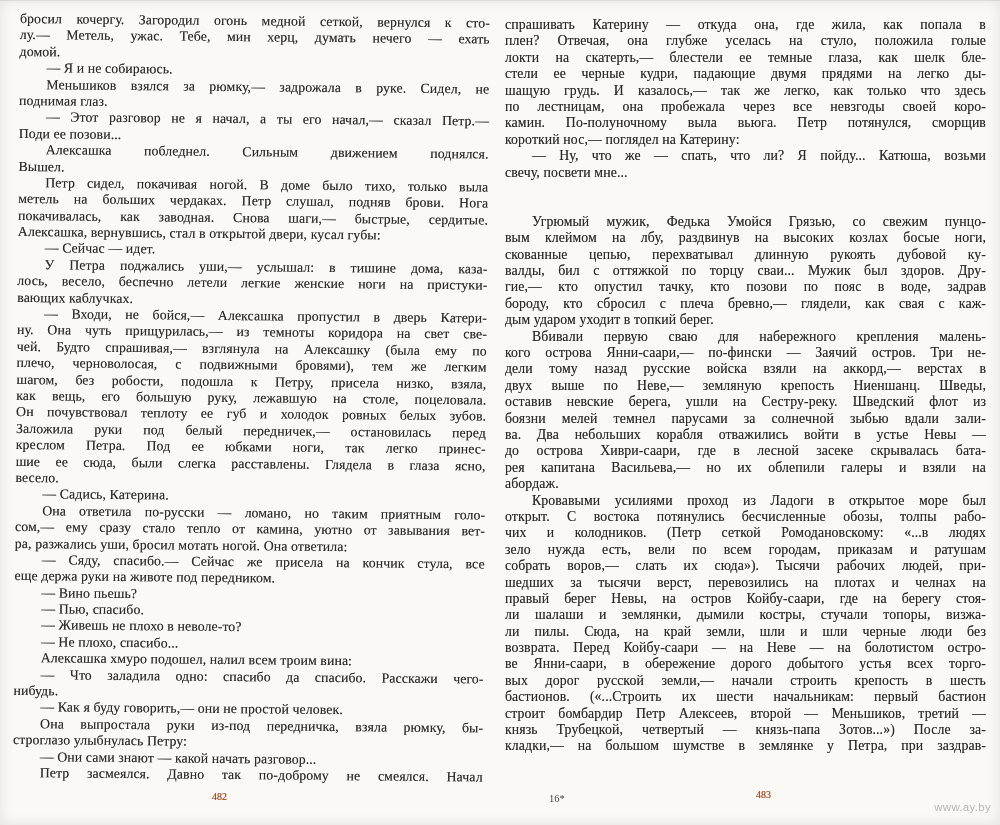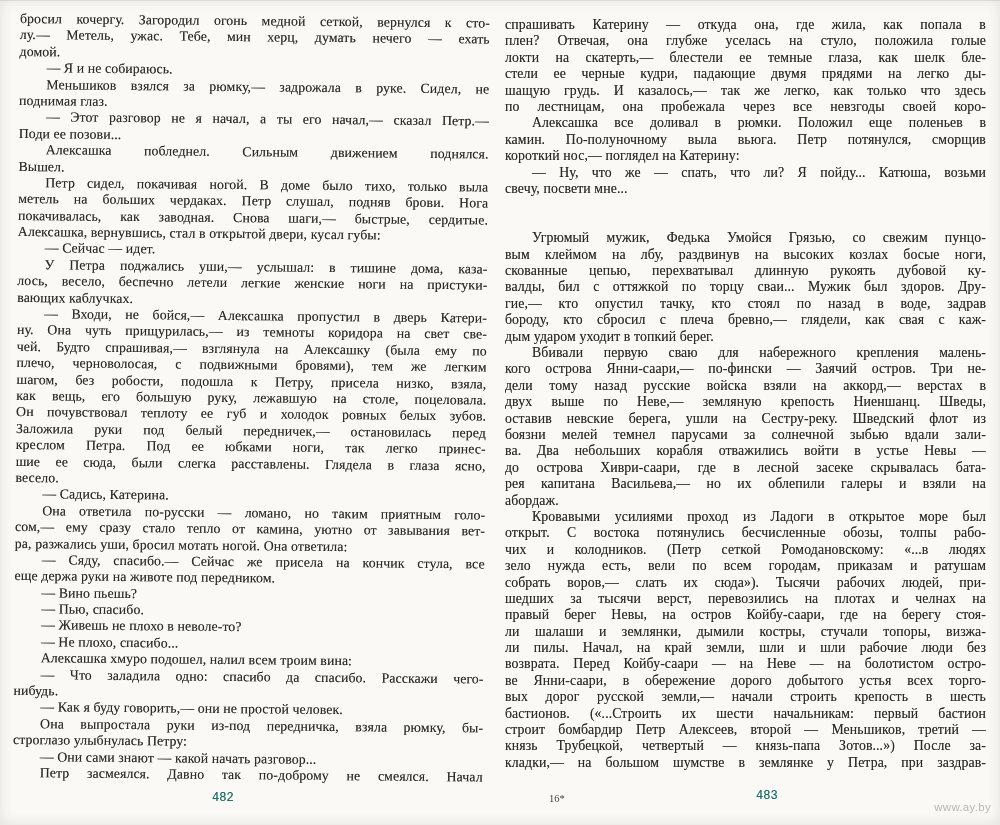--- a/index.html
+++ b/index.html
@@ -33,24 +33,23 @@
   .page .line.indent { text-indent: 27px; }
   .page .line.gap { margin-top: 33px; }
   #left-page {
     left: 20px; top: 11px; width: 470px;
     transform: rotate(0.55deg);
     transform-origin: 0 0;
   }
   #right-page { left: 505px; top: 17px; width: 481px; }
   .folio {
     position: absolute;
-    font-size: 12px;
-    color: #0f766e;
+    font-size: 10px;
+    color: #c2410c;
     text-shadow: 0 0 0.4px rgba(43,42,38,0.5);
-    font-family: Liberation Mono, monospace;
   }
   #left-folio  { left: 212px; top: 791px; }
   #right-folio { left: 756px; top: 789px; }
   #sig-mark {
     position: absolute;
     left: 509px; top: 793px;
     font-size: 10.5px;
     color: #45443f;
     margin-left: 40px;
   }
@@ -118,51 +117,50 @@
       <div class="line indent">Петр засмеялся. Давно так по-доброму не смеялся. Начал</div>
     </div>
 
   <div id="right-page" class="page">
       <div class="line">спрашивать Катерину — откуда она, где жила, как попала в</div>
       <div class="line">плен? Отвечая, она глубже уселась на стуло, положила голые</div>
       <div class="line">локти на скатерть,— блестели ее темные глаза, как шелк бле-</div>
       <div class="line">стели ее черные кудри, падающие двумя прядями на легко ды-</div>
       <div class="line">шащую грудь. И казалось,— так же легко, как только что здесь</div>
       <div class="line">по лестницам, она пробежала через все невзгоды своей коро-</div>
-      <div class="line indent">Алексашка все доливал в рюмки. Положил еще поленьев в</div>
       <div class="line">камин. По-полуночному выла вьюга. Петр потянулся, сморщив</div>
       <div class="line end">короткий нос,— поглядел на Катерину:</div>
       <div class="line indent">— Ну, что же — спать, что ли? Я пойду... Катюша, возьми</div>
       <div class="line end">свечу, посвети мне...</div>
       <div class="line indent gap">Угрюмый мужик, Федька Умойся Грязью, со свежим пунцо-</div>
       <div class="line">вым клеймом на лбу, раздвинув на высоких козлах босые ноги,</div>
       <div class="line">скованные цепью, перехватывал длинную рукоять дубовой ку-</div>
       <div class="line">валды, бил с оттяжкой по торцу сваи... Мужик был здоров. Дру-</div>
-      <div class="line">гие,— кто опустил тачку, кто стоял по назад в воде, задрав</div>
+      <div class="line">гие,— кто опустил тачку, кто позови по пояс в воде, задрав</div>
       <div class="line">бороду, кто сбросил с плеча бревно,— глядели, как свая с каж-</div>
       <div class="line end">дым ударом уходит в топкий берег.</div>
       <div class="line indent">Вбивали первую сваю для набережного крепления малень-</div>
       <div class="line">кого острова Янни-саари,— по-фински — Заячий остров. Три не-</div>
       <div class="line">дели тому назад русские войска взяли на аккорд,— верстах в</div>
       <div class="line">двух выше по Неве,— земляную крепость Ниеншанц. Шведы,</div>
       <div class="line">оставив невские берега, ушли на Сестру-реку. Шведский флот из</div>
       <div class="line">боязни мелей темнел парусами за солнечной зыбью вдали зали-</div>
       <div class="line">ва. Два небольших корабля отважились войти в устье Невы —</div>
       <div class="line">до острова Хиври-саари, где в лесной засеке скрывалась бата-</div>
       <div class="line">рея капитана Васильева,— но их облепили галеры и взяли на</div>
       <div class="line end">абордаж.</div>
       <div class="line indent">Кровавыми усилиями проход из Ладоги в открытое море был</div>
       <div class="line">открыт. С востока потянулись бесчисленные обозы, толпы рабо-</div>
       <div class="line">чих и колодников. (Петр сеткой Ромодановскому: «...в людях</div>
       <div class="line">зело нужда есть, вели по всем городам, приказам и ратушам</div>
       <div class="line">собрать воров,— слать их сюда»). Тысячи рабочих людей, при-</div>
       <div class="line">шедших за тысячи верст, перевозились на плотах и челнах на</div>
       <div class="line">правый берег Невы, на остров Койбу-саари, где на берегу стоя-</div>
       <div class="line">ли шалаши и землянки, дымили костры, стучали топоры, визжа-</div>
-      <div class="line">ли пилы. Начал, на край земли, шли и шли рабочие люди без</div>
+      <div class="line">ли пилы. Сюда, на край земли, шли и шли черные люди без</div>
       <div class="line">возврата. Перед Койбу-саари — на Неве — на болотистом остро-</div>
       <div class="line">ве Янни-саари, в обережение дорого добытого устья всех торго-</div>
       <div class="line">вых дорог русской земли,— начали строить крепость в шесть</div>
       <div class="line">бастионов. («...Строить их шести начальникам: первый бастион</div>
       <div class="line">строит бомбардир Петр Алексеев, второй — Меньшиков, третий —</div>
       <div class="line">князь Трубецкой, четвертый — князь-папа Зотов...») После за-</div>
       <div class="line">кладки,— на большом шумстве в землянке у Петра, при заздрав-</div>
     </div>
 
   <div id="left-folio" class="folio">482</div>

